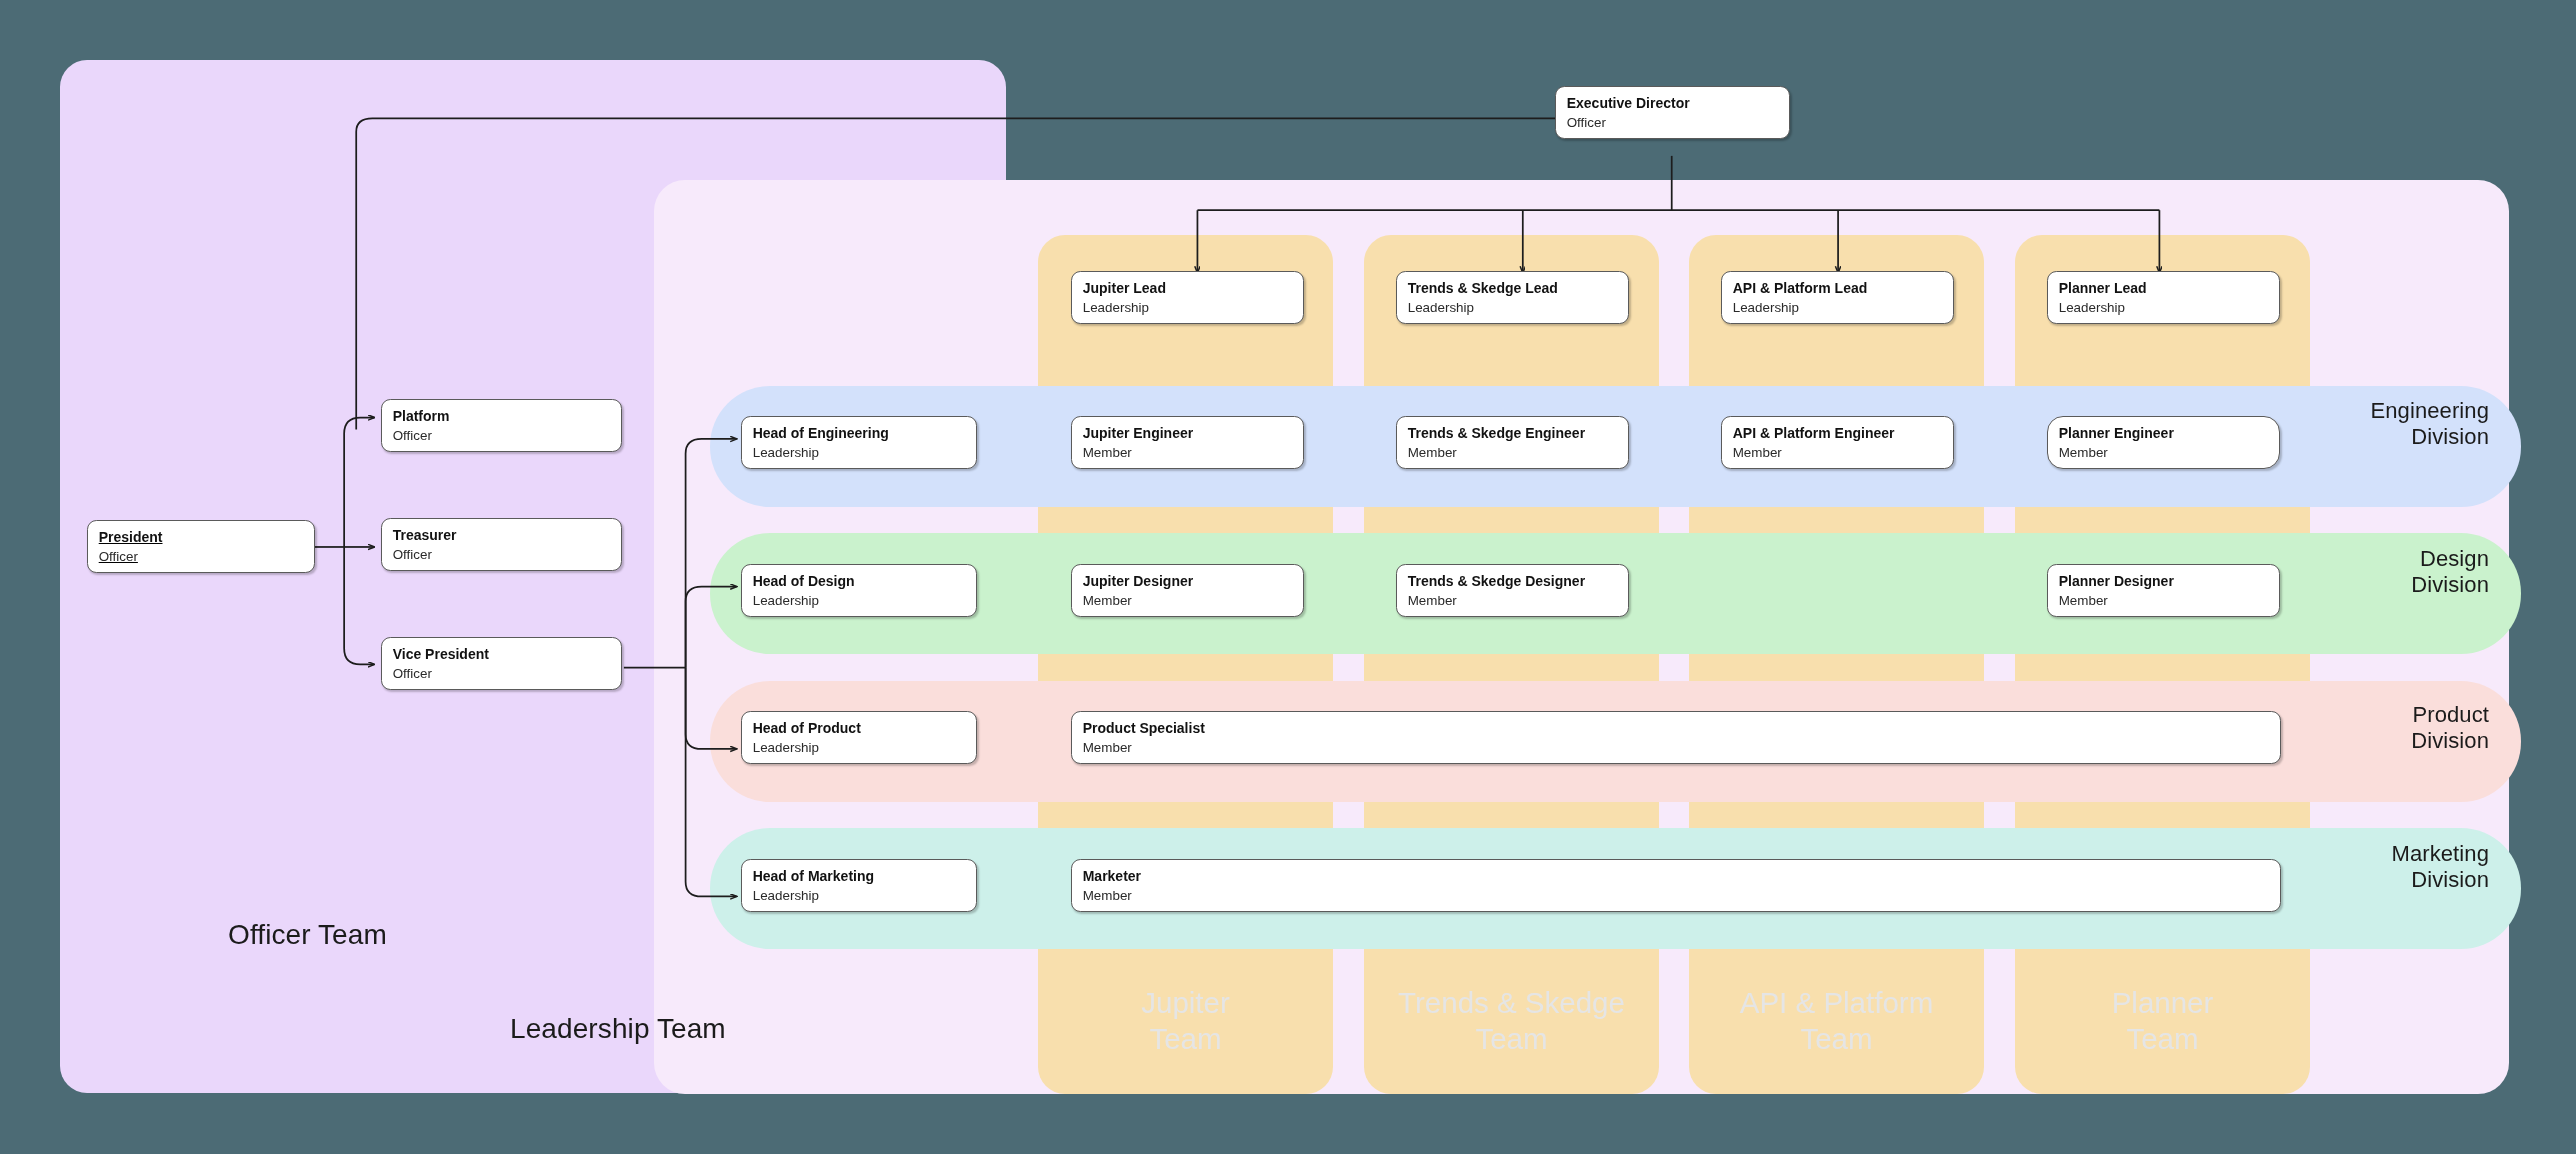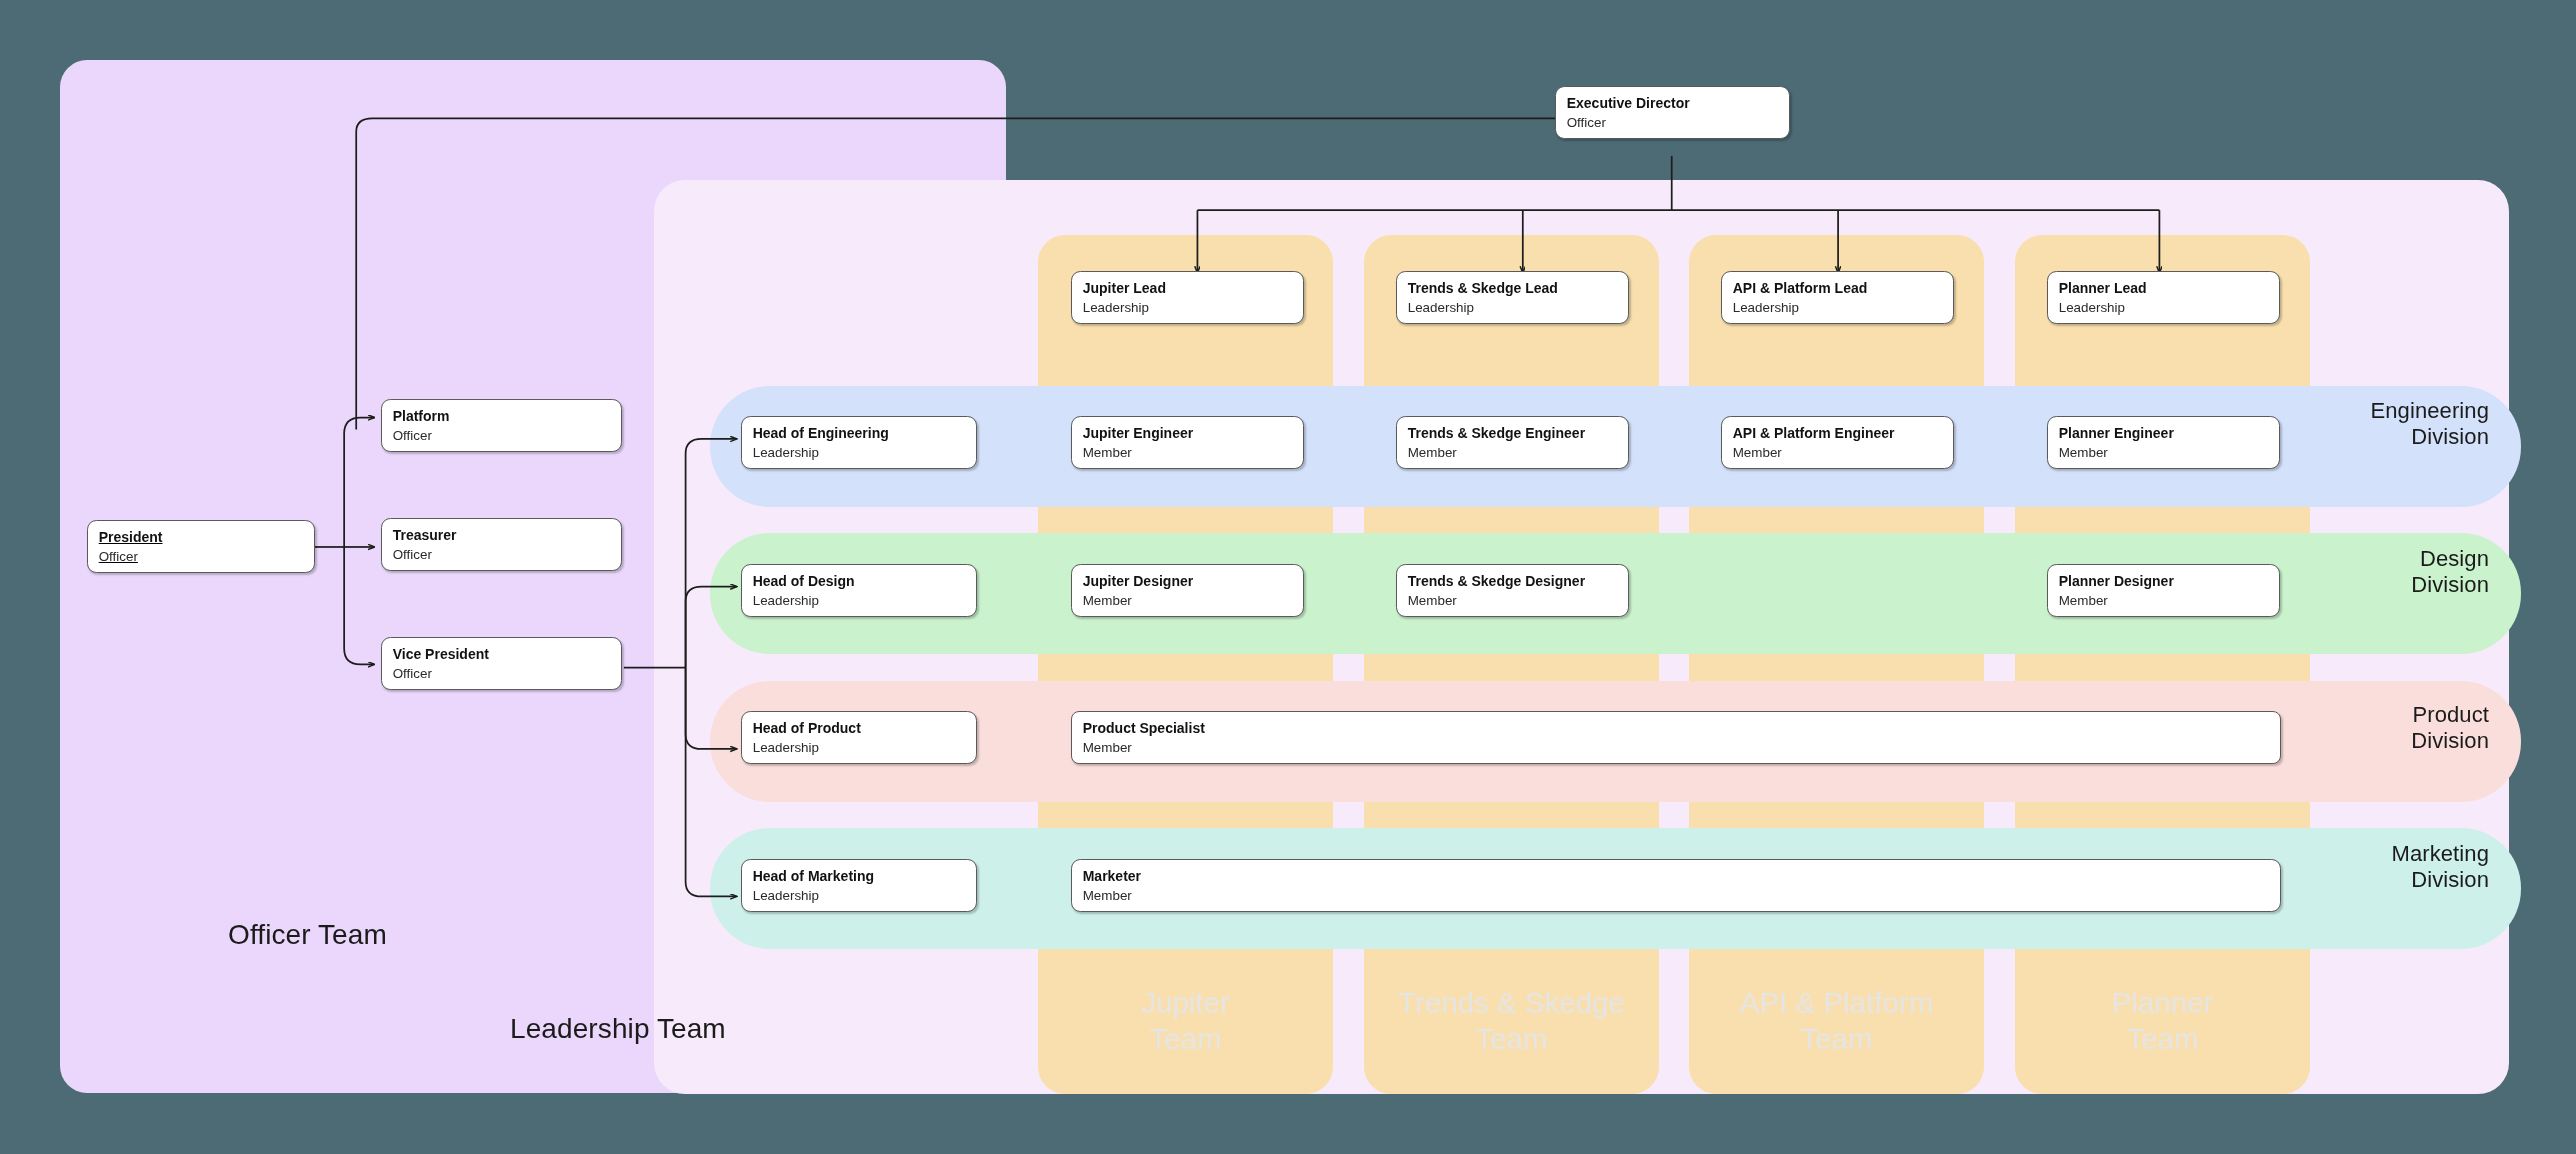--- a/index.html
+++ b/index.html
@@ -166,21 +166,21 @@
     <div class="s">Member</div>
   </div>
   <div class="node" style="left:1396px;top:416px;width:233px;">
     <div class="t">Trends &amp; Skedge Engineer</div>
     <div class="s">Member</div>
   </div>
   <div class="node" style="left:1721px;top:416px;width:233px;">
     <div class="t">API &amp; Platform Engineer</div>
     <div class="s">Member</div>
   </div>
-  <div class="node" style="left:2047px;top:416px;width:233px;">
+  <div class="node" style="left:2047px;top:416px;width:233px;border-radius:16px;">
     <div class="t">Planner Engineer</div>
     <div class="s">Member</div>
   </div>
 
   <div class="node" style="left:741px;top:564px;width:236px;">
     <div class="t">Head of Design</div>
     <div class="s">Leadership</div>
   </div>
   <div class="node" style="left:1071px;top:564px;width:233px;">
     <div class="t">Jupiter Designer</div>
@@ -192,21 +192,21 @@
   </div>
   <div class="node" style="left:2047px;top:564px;width:233px;">
     <div class="t">Planner Designer</div>
     <div class="s">Member</div>
   </div>
 
   <div class="node" style="left:741px;top:711px;width:236px;">
     <div class="t">Head of Product</div>
     <div class="s">Leadership</div>
   </div>
-  <div class="node" style="left:1071px;top:711px;width:1210px;border-radius:8px;">
+  <div class="node" style="left:1071px;top:711px;width:1210px;">
     <div class="t">Product Specialist</div>
     <div class="s">Member</div>
   </div>
 
   <div class="node" style="left:741px;top:859px;width:236px;">
     <div class="t">Head of Marketing</div>
     <div class="s">Leadership</div>
   </div>
   <div class="node" style="left:1071px;top:859px;width:1210px;">
     <div class="t">Marketer</div>

